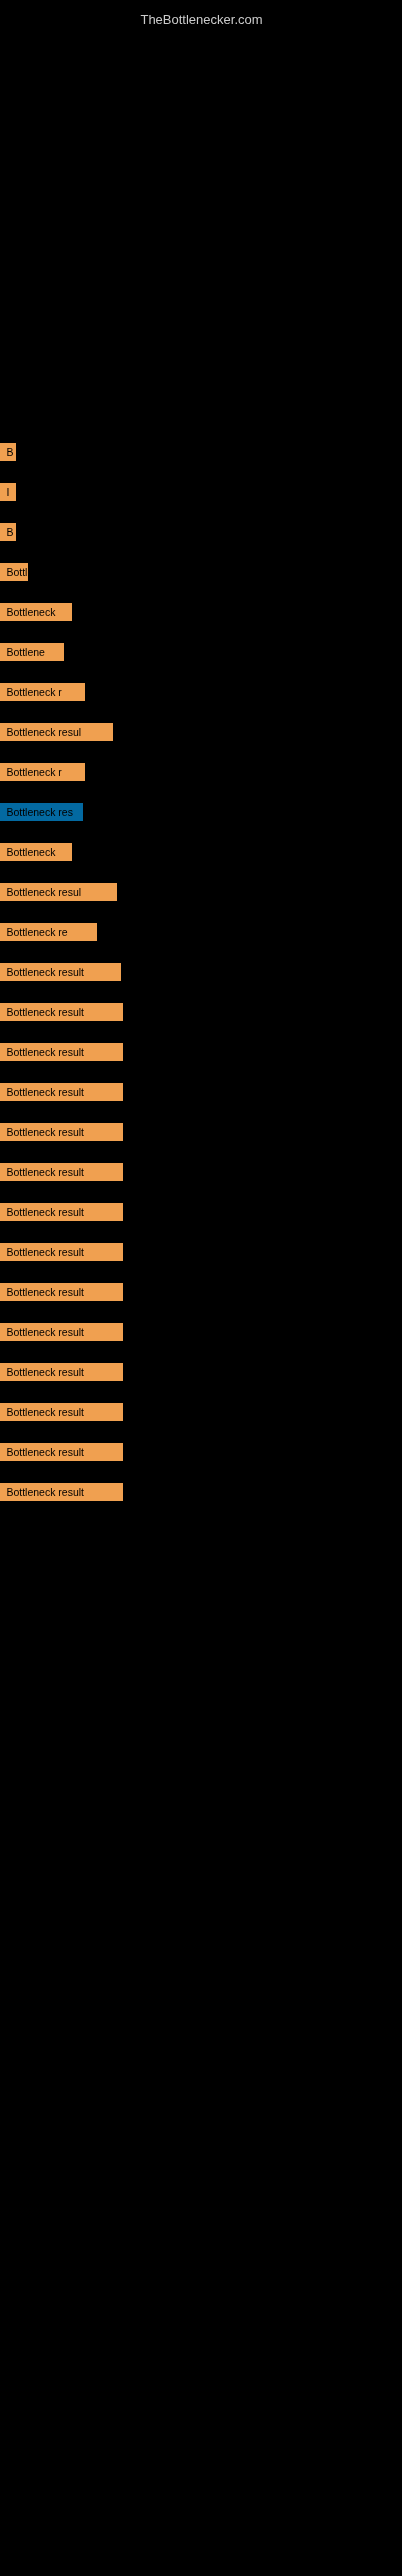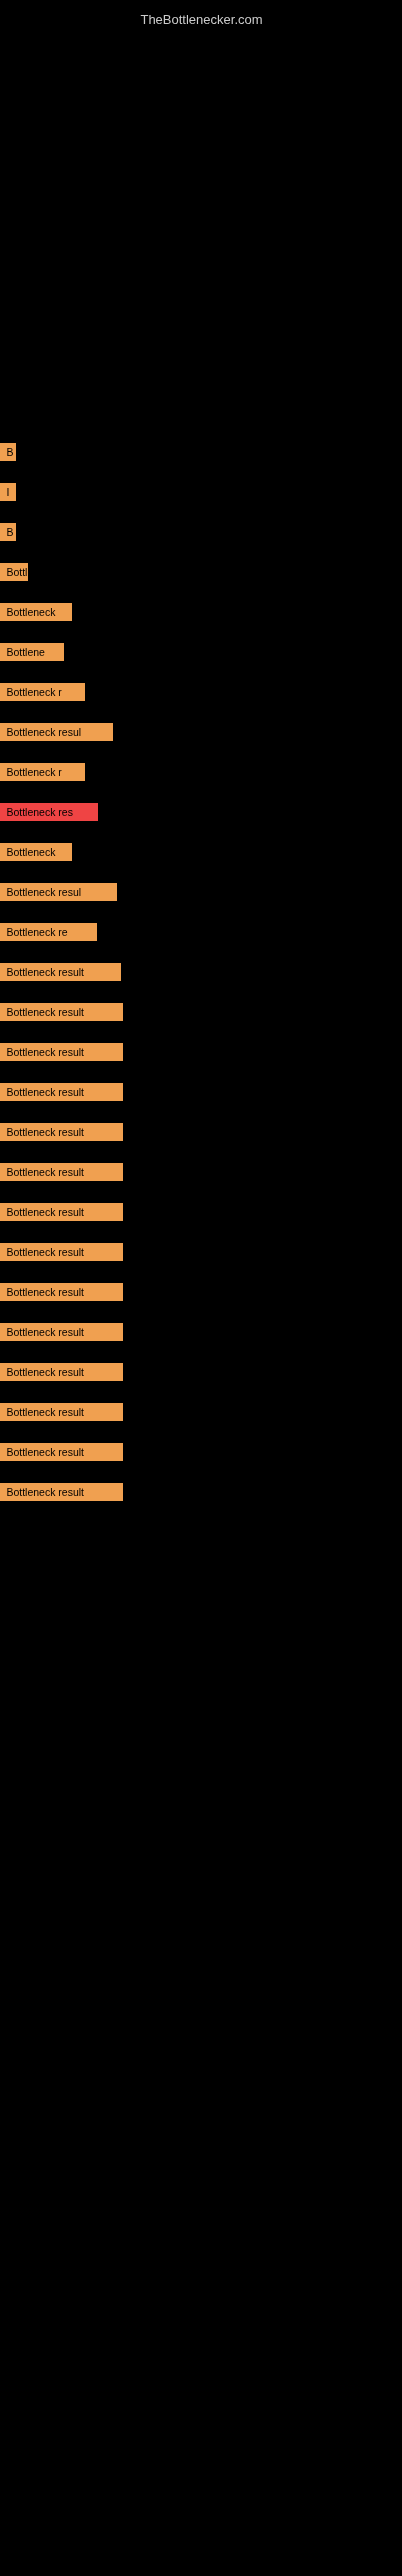--- a/index.html
+++ b/index.html
@@ -42,21 +42,21 @@
 <div class="bottleneck-items-container" id="items-container">
 <div style="position: relative; height: 40px; margin-bottom: 0px;"><span style="display: inline-block; background-color: rgb(240, 160, 80); color: rgb(0, 0, 0); font-size: 10.5px; padding: 3.2px 6.4px; width: 16px; max-width: 16px; overflow: hidden; white-space: nowrap; vertical-align: top;">B</span></div>
     <div style="position: relative; height: 40px; margin-bottom: 0px;"><span style="display: inline-block; background-color: rgb(240, 160, 80); color: rgb(0, 0, 0); font-size: 10.5px; padding: 3.2px 6.4px; width: 16px; max-width: 16px; overflow: hidden; white-space: nowrap; vertical-align: top;">I</span></div>
     <div style="position: relative; height: 40px; margin-bottom: 0px;"><span style="display: inline-block; background-color: rgb(240, 160, 80); color: rgb(0, 0, 0); font-size: 10.5px; padding: 3.2px 6.4px; width: 16px; max-width: 16px; overflow: hidden; white-space: nowrap; vertical-align: top;">B</span></div>
     <div style="position: relative; height: 40px; margin-bottom: 0px;"><span style="display: inline-block; background-color: rgb(240, 160, 80); color: rgb(0, 0, 0); font-size: 10.5px; padding: 3.2px 6.4px; width: 28px; max-width: 44px; overflow: hidden; white-space: nowrap; vertical-align: top;">Bottle</span></div>
     <div style="position: relative; height: 40px; margin-bottom: 0px;"><span style="display: inline-block; background-color: rgb(240, 160, 80); color: rgb(0, 0, 0); font-size: 10.5px; padding: 3.2px 6.4px; width: 72px; max-width: 72px; overflow: hidden; white-space: nowrap; vertical-align: top;">Bottleneck</span></div>
     <div style="position: relative; height: 40px; margin-bottom: 0px;"><span style="display: inline-block; background-color: rgb(240, 160, 80); color: rgb(0, 0, 0); font-size: 10.5px; padding: 3.2px 6.4px; width: 80px; max-width: 64px; overflow: hidden; white-space: nowrap; vertical-align: top;">Bottlene</span></div>
     <div style="position: relative; height: 40px; margin-bottom: 0px;"><span style="display: inline-block; background-color: rgb(240, 160, 80); color: rgb(0, 0, 0); font-size: 10.5px; padding: 3.2px 6.4px; width: 85px; max-width: 85px; overflow: hidden; white-space: nowrap; vertical-align: top;">Bottleneck r</span></div>
     <div style="position: relative; height: 40px; margin-bottom: 0px;"><span style="display: inline-block; background-color: rgb(240, 160, 80); color: rgb(0, 0, 0); font-size: 10.5px; padding: 3.2px 6.4px; width: 113px; max-width: 113px; overflow: hidden; white-space: nowrap; vertical-align: top;">Bottleneck resul</span></div>
     <div style="position: relative; height: 40px; margin-bottom: 0px;"><span style="display: inline-block; background-color: rgb(240, 160, 80); color: rgb(0, 0, 0); font-size: 10.5px; padding: 3.2px 6.4px; width: 85px; max-width: 85px; overflow: hidden; white-space: nowrap; vertical-align: top;">Bottleneck r</span></div>
-    <div style="position: relative; height: 40px; margin-bottom: 0px;"><span style="display: inline-block; background-color: #ef4444; color: rgb(0, 0, 0); font-size: 10.5px; padding: 3.2px 6.4px; width: 98px; max-width: 101px; overflow: hidden; white-space: nowrap; vertical-align: top;">Bottleneck res</span></div>
+    <div style="position: relative; height: 40px; margin-bottom: 0px;"><span style="display: inline-block; background-color: #0369a1; color: rgb(0, 0, 0); font-size: 10.5px; padding: 3.2px 6.4px; width: 83px; max-width: 101px; overflow: hidden; white-space: nowrap; vertical-align: top;">Bottleneck res</span></div>
     <div style="position: relative; height: 40px; margin-bottom: 0px;"><span style="display: inline-block; background-color: rgb(240, 160, 80); color: rgb(0, 0, 0); font-size: 10.5px; padding: 3.2px 6.4px; width: 72px; max-width: 72px; overflow: hidden; white-space: nowrap; vertical-align: top;">Bottleneck</span></div>
     <div style="position: relative; height: 40px; margin-bottom: 0px;"><span style="display: inline-block; background-color: rgb(240, 160, 80); color: rgb(0, 0, 0); font-size: 10.5px; padding: 3.2px 6.4px; width: 117px; max-width: 117px; overflow: hidden; white-space: nowrap; vertical-align: top;">Bottleneck resul</span></div>
     <div style="position: relative; height: 40px; margin-bottom: 0px;"><span style="display: inline-block; background-color: rgb(240, 160, 80); color: rgb(0, 0, 0); font-size: 10.5px; padding: 3.2px 6.4px; width: 112px; max-width: 97px; overflow: hidden; white-space: nowrap; vertical-align: top;">Bottleneck re</span></div>
     <div style="position: relative; height: 40px; margin-bottom: 0px;"><span style="display: inline-block; background-color: rgb(240, 160, 80); color: rgb(0, 0, 0); font-size: 10.5px; padding: 3.2px 6.4px; width: 121px; max-width: 121px; overflow: hidden; white-space: nowrap; vertical-align: top;">Bottleneck result</span></div>
     <div style="position: relative; height: 40px; margin-bottom: 0px;"><span style="display: inline-block; background-color: rgb(240, 160, 80); color: rgb(0, 0, 0); font-size: 10.5px; padding: 3.2px 6.4px; width: 123px; max-width: 123px; overflow: hidden; white-space: nowrap; vertical-align: top;">Bottleneck result</span></div>
     <div style="position: relative; height: 40px; margin-bottom: 0px;"><span style="display: inline-block; background-color: rgb(240, 160, 80); color: rgb(0, 0, 0); font-size: 10.5px; padding: 3.2px 6.4px; width: 123px; max-width: 123px; overflow: hidden; white-space: nowrap; vertical-align: top;">Bottleneck result</span></div>
     <div style="position: relative; height: 40px; margin-bottom: 0px;"><span style="display: inline-block; background-color: rgb(240, 160, 80); color: rgb(0, 0, 0); font-size: 10.5px; padding: 3.2px 6.4px; width: 123px; max-width: 123px; overflow: hidden; white-space: nowrap; vertical-align: top;">Bottleneck result</span></div>
     <div style="position: relative; height: 40px; margin-bottom: 0px;"><span style="display: inline-block; background-color: rgb(240, 160, 80); color: rgb(0, 0, 0); font-size: 10.5px; padding: 3.2px 6.4px; width: 123px; max-width: 123px; overflow: hidden; white-space: nowrap; vertical-align: top;">Bottleneck result</span></div>
     <div style="position: relative; height: 40px; margin-bottom: 0px;"><span style="display: inline-block; background-color: rgb(240, 160, 80); color: rgb(0, 0, 0); font-size: 10.5px; padding: 3.2px 6.4px; width: 123px; max-width: 123px; overflow: hidden; white-space: nowrap; vertical-align: top;">Bottleneck result</span></div>
     <div style="position: relative; height: 40px; margin-bottom: 0px;"><span style="display: inline-block; background-color: rgb(240, 160, 80); color: rgb(0, 0, 0); font-size: 10.5px; padding: 3.2px 6.4px; width: 123px; max-width: 123px; overflow: hidden; white-space: nowrap; vertical-align: top;">Bottleneck result</span></div>

